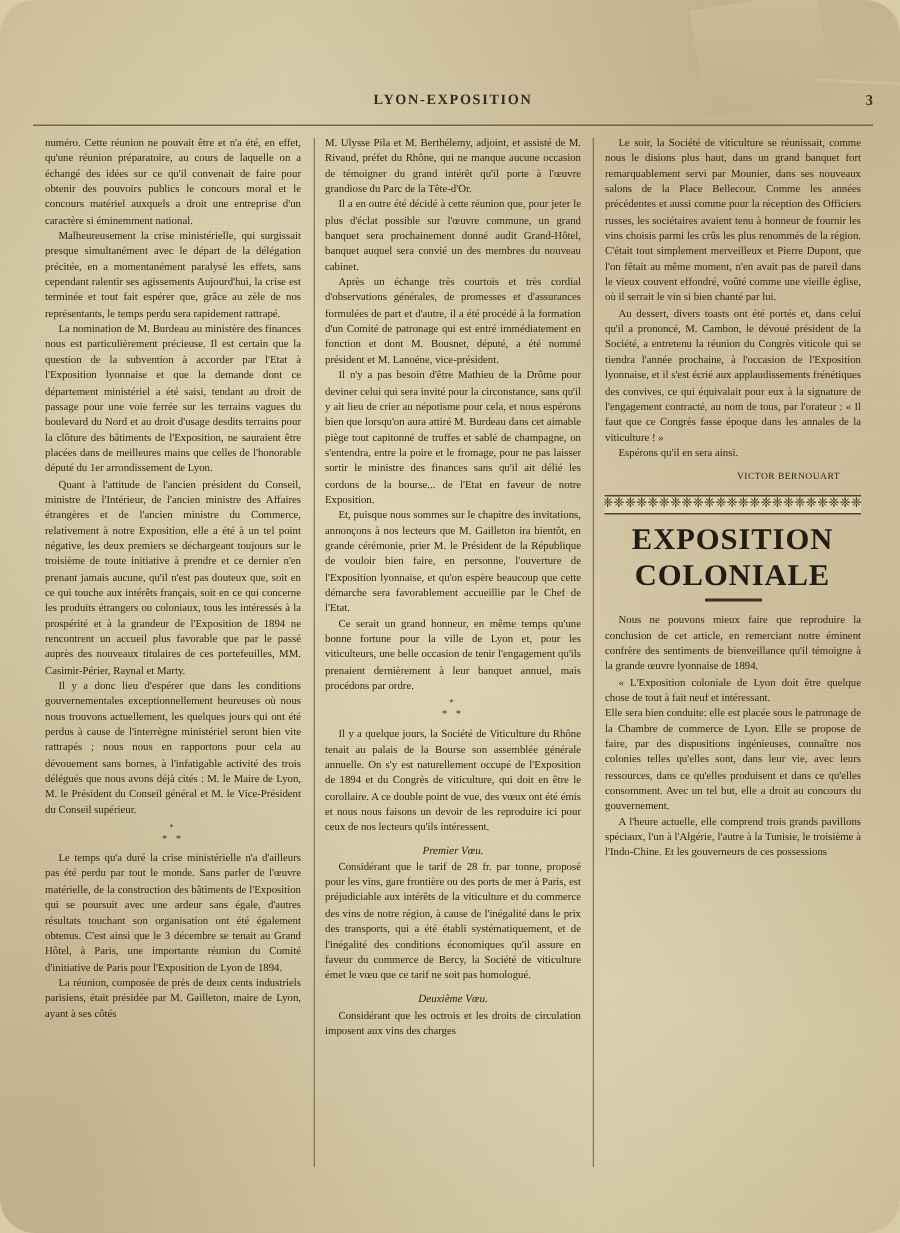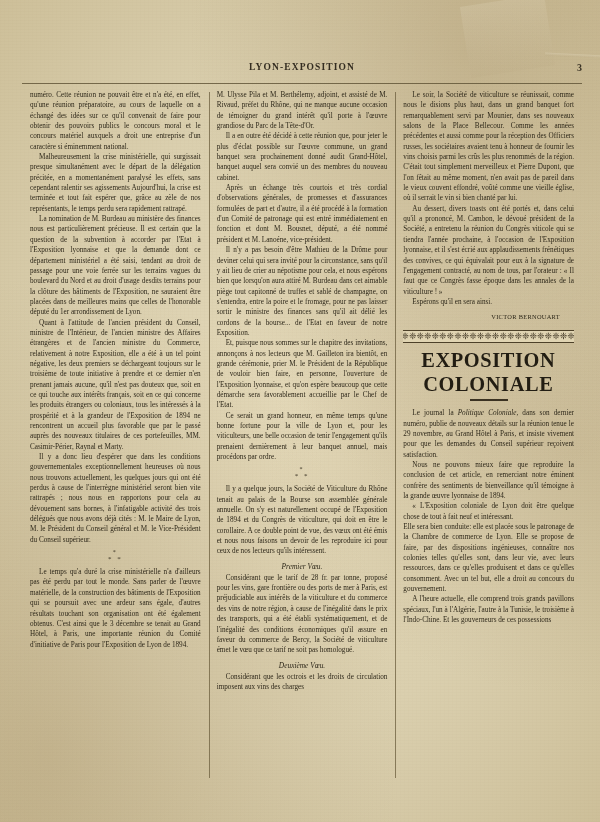--- a/index.html
+++ b/index.html
@@ -19,20 +19,21 @@
   #page {
     position: relative;
     width: 600px;
     height: 822px;
     box-sizing: border-box;
     background:
       radial-gradient(ellipse at 78% 6%, rgba(168,146,105,0.40) 0%, rgba(168,146,105,0) 42%),
       radial-gradient(ellipse at 8% 92%, rgba(163,141,100,0.33) 0%, rgba(163,141,100,0) 45%),
       radial-gradient(ellipse at 96% 55%, rgba(172,150,110,0.30) 0%, rgba(172,150,110,0) 38%),
       radial-gradient(ellipse at 50% 50%, #e3d8b8 0%, #dacfae 55%, #cdbf99 100%);
+    border-radius: 23px;
   }
   #grain {
     position: absolute;
     inset: 0;
     pointer-events: none;
     opacity: 0.33;
     background-image:
       repeating-linear-gradient(0deg, rgba(120,100,66,0.05) 0px, rgba(120,100,66,0.05) 1px, rgba(255,255,255,0) 1px, rgba(255,255,255,0) 3px),
       repeating-linear-gradient(90deg, rgba(120,100,66,0.045) 0px, rgba(120,100,66,0.045) 1px, rgba(255,255,255,0) 1px, rgba(255,255,255,0) 4px);
   }
@@ -215,20 +216,21 @@
 
   <div id="columns">
       <div class="col">
         <p class="body noindent">numéro. Cette réunion ne pouvait être et n'a été, en effet, qu'une réunion préparatoire, au cours de laquelle on a échangé des idées sur ce qu'il convenait de faire pour obtenir des pouvoirs publics le concours moral et le concours matériel auxquels a droit une entreprise d'un caractère si éminemment national.</p>
         <p class="body">Malheureusement la crise ministérielle, qui surgissait presque simultanément avec le départ de la délégation précitée, en a momentanément paralysé les effets, sans cependant ralentir ses agissements Aujourd'hui, la crise est terminée et tout fait espérer que, grâce au zèle de nos représentants, le temps perdu sera rapidement rattrapé.</p>
         <p class="body">La nomination de M. Burdeau au ministère des finances nous est particulièrement précieuse. Il est certain que la question de la subvention à accorder par l'Etat à l'Exposition lyonnaise et que la demande dont ce département ministériel a été saisi, tendant au droit de passage pour une voie ferrée sur les terrains vagues du boulevard du Nord et au droit d'usage desdits terrains pour la clôture des bâtiments de l'Exposition, ne sauraient être placées dans de meilleures mains que celles de l'honorable député du 1er arrondissement de Lyon.</p>
         <p class="body">Quant à l'attitude de l'ancien président du Conseil, ministre de l'Intérieur, de l'ancien ministre des Affaires étrangères et de l'ancien ministre du Commerce, relativement à notre Exposition, elle a été à un tel point négative, les deux premiers se déchargeant toujours sur le troisième de toute initiative à prendre et ce dernier n'en prenant jamais aucune, qu'il n'est pas douteux que, soit en ce qui touche aux intérêts français, soit en ce qui concerne les produits étrangers ou coloniaux, tous les intéressés à la prospérité et à la grandeur de l'Exposition de 1894 ne rencontrent un accueil plus favorable que par le passé auprès des nouveaux titulaires de ces portefeuilles, MM. Casimir-Périer, Raynal et Marty.</p>
         <p class="body">Il y a donc lieu d'espérer que dans les conditions gouvernementales exceptionnellement heureuses où nous nous trouvons actuellement, les quelques jours qui ont été perdus à cause de l'interrègne ministériel seront bien vite rattrapés ; nous nous en rapportons pour cela au dévouement sans bornes, à l'infatigable activité des trois délégués que nous avons déjà cités : M. le Maire de Lyon, M. le Président du Conseil général et M. le Vice-Président du Conseil supérieur.</p>
         <div class="asterism"><span class="top">*</span>*&nbsp;*</div>
         <p class="body">Le temps qu'a duré la crise ministérielle n'a d'ailleurs pas été perdu par tout le monde. Sans parler de l'œuvre matérielle, de la construction des bâtiments de l'Exposition qui se poursuit avec une ardeur sans égale, d'autres résultats touchant son organisation ont été également obtenus. C'est ainsi que le 3 décembre se tenait au Grand Hôtel, à Paris, une importante réunion du Comité d'initiative de Paris pour l'Exposition de Lyon de 1894.</p>
+        <p class="body">La réunion, composée de près de deux cents industriels parisiens, était présidée par M. Gailleton, maire de Lyon, ayant à ses côtés</p>
       </div>
       <div class="col">
         <p class="body noindent">M. Ulysse Pila et M. Berthélemy, adjoint, et assisté de M. Rivaud, préfet du Rhône, qui ne manque aucune occasion de témoigner du grand intérêt qu'il porte à l'œuvre grandiose du Parc de la Tête-d'Or.</p>
         <p class="body">Il a en outre été décidé à cette réunion que, pour jeter le plus d'éclat possible sur l'œuvre commune, un grand banquet sera prochainement donné audit Grand-Hôtel, banquet auquel sera convié un des membres du nouveau cabinet.</p>
         <p class="body">Après un échange très courtois et très cordial d'observations générales, de promesses et d'assurances formulées de part et d'autre, il a été procédé à la formation d'un Comité de patronage qui est entré immédiatement en fonction et dont M. Bousnet, député, a été nommé président et M. Lanoéne, vice-président.</p>
         <p class="body">Il n'y a pas besoin d'être Mathieu de la Drôme pour deviner celui qui sera invité pour la circonstance, sans qu'il y ait lieu de crier au népotisme pour cela, et nous espérons bien que lorsqu'on aura attiré M. Burdeau dans cet aimable piège tout capitonné de truffes et sablé de champagne, on s'entendra, entre la poire et le fromage, pour ne pas laisser sortir le ministre des finances sans qu'il ait délié les cordons de la bourse... de l'Etat en faveur de notre Exposition.</p>
         <p class="body">Et, puisque nous sommes sur le chapitre des invitations, annonçons à nos lecteurs que M. Gailleton ira bientôt, en grande cérémonie, prier M. le Président de la République de vouloir bien faire, en personne, l'ouverture de l'Exposition lyonnaise, et qu'on espère beaucoup que cette démarche sera favorablement accueillie par le Chef de l'Etat.</p>
         <p class="body">Ce serait un grand honneur, en même temps qu'une bonne fortune pour la ville de Lyon et, pour les viticulteurs, une belle occasion de tenir l'engagement qu'ils prenaient dernièrement à leur banquet annuel, mais procédons par ordre.</p>
         <div class="asterism"><span class="top">*</span>*&nbsp;*</div>
         <p class="body">Il y a quelque jours, la Société de Viticulture du Rhône tenait au palais de la Bourse son assemblée générale annuelle. On s'y est naturellement occupé de l'Exposition de 1894 et du Congrès de viticulture, qui doit en être le corollaire. A ce double point de vue, des vœux ont été émis et nous nous faisons un devoir de les reproduire ici pour ceux de nos lecteurs qu'ils intéressent.</p>
@@ -240,21 +242,20 @@
       <div class="col">
         <p class="body">Le soir, la Société de viticulture se réunissait, comme nous le disions plus haut, dans un grand banquet fort remarquablement servi par Mounier, dans ses nouveaux salons de la Place Bellecour. Comme les années précédentes et aussi comme pour la réception des Officiers russes, les sociétaires avaient tenu à honneur de fournir les vins choisis parmi les crûs les plus renommés de la région. C'était tout simplement merveilleux et Pierre Dupont, que l'on fêtait au même moment, n'en avait pas de pareil dans le vieux couvent effondré, voûté comme une vieille église, où il serrait le vin si bien chanté par lui.</p>
         <p class="body">Au dessert, divers toasts ont été portés et, dans celui qu'il a prononcé, M. Cambon, le dévoué président de la Société, a entretenu la réunion du Congrès viticole qui se tiendra l'année prochaine, à l'occasion de l'Exposition lyonnaise, et il s'est écrié aux applaudissements frénétiques des convives, ce qui équivalait pour eux à la signature de l'engagement contracté, au nom de tous, par l'orateur : « Il faut que ce Congrès fasse époque dans les annales de la viticulture ! »</p>
         <p class="body">Espérons qu'il en sera ainsi.</p>
         <div class="signature"><span class="sc">Victor Bernouart</span></div>
         <div class="ornament">
           <div class="glyphs">❈❈❈❈❈❈❈❈❈❈❈❈❈❈❈❈❈❈❈❈❈❈❈❈❈❈❈❈</div>
         </div>
         <h2 class="section-heading">EXPOSITION COLONIALE</h2>
         <div class="short-rule"></div>
-        <p class="body">Le journal la <span class="it">Politique Coloniale</span>, dans son dernier numéro, publie de nouveaux détails sur la réunion tenue le 29 novembre, au Grand Hôtel à Paris, et insiste vivement pour que les demandes du Conseil supérieur reçoivent satisfaction.</p>
         <p class="body">Nous ne pouvons mieux faire que reproduire la conclusion de cet article, en remerciant notre éminent confrère des sentiments de bienveillance qu'il témoigne à la grande œuvre lyonnaise de 1894.</p>
         <p class="body">« L'Exposition coloniale de Lyon doit être quelque chose de tout à fait neuf et intéressant.</p>
         <p class="body noindent">Elle sera bien conduite: elle est placée sous le patronage de la Chambre de commerce de Lyon. Elle se propose de faire, par des dispositions ingénieuses, connaître nos colonies telles qu'elles sont, dans leur vie, avec leurs ressources, dans ce qu'elles produisent et dans ce qu'elles consomment. Avec un tel but, elle a droit au concours du gouvernement.</p>
         <p class="body">A l'heure actuelle, elle comprend trois grands pavillons spéciaux, l'un à l'Algérie, l'autre à la Tunisie, le troisième à l'Indo-Chine. Et les gouverneurs de ces possessions</p>
       </div>
     </div>
 
 </div>
 
 </body></html>

